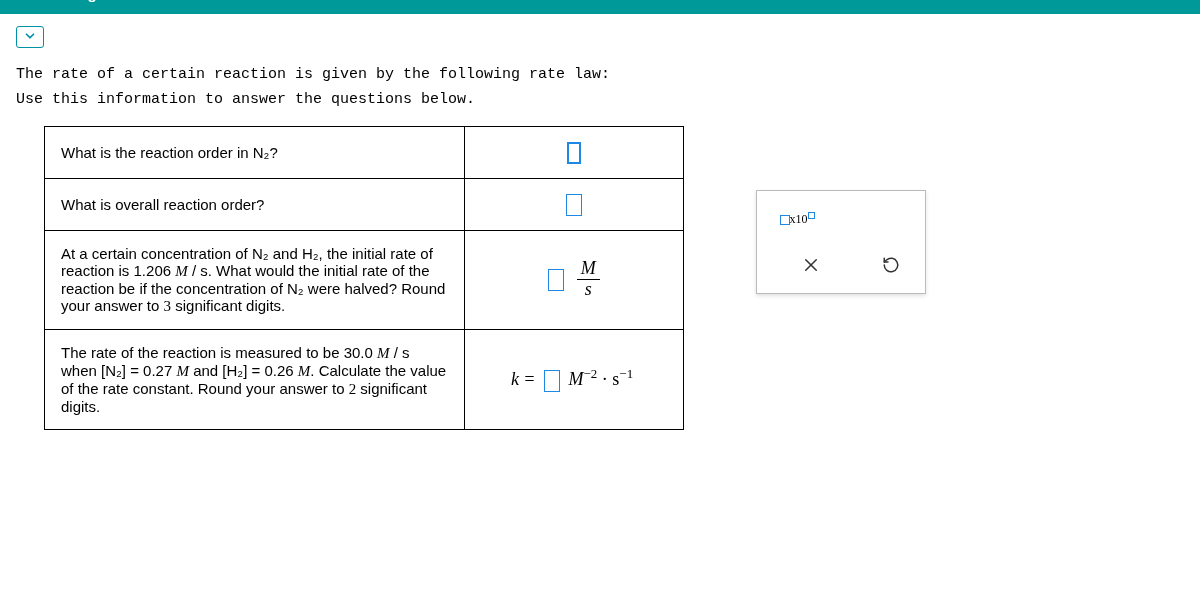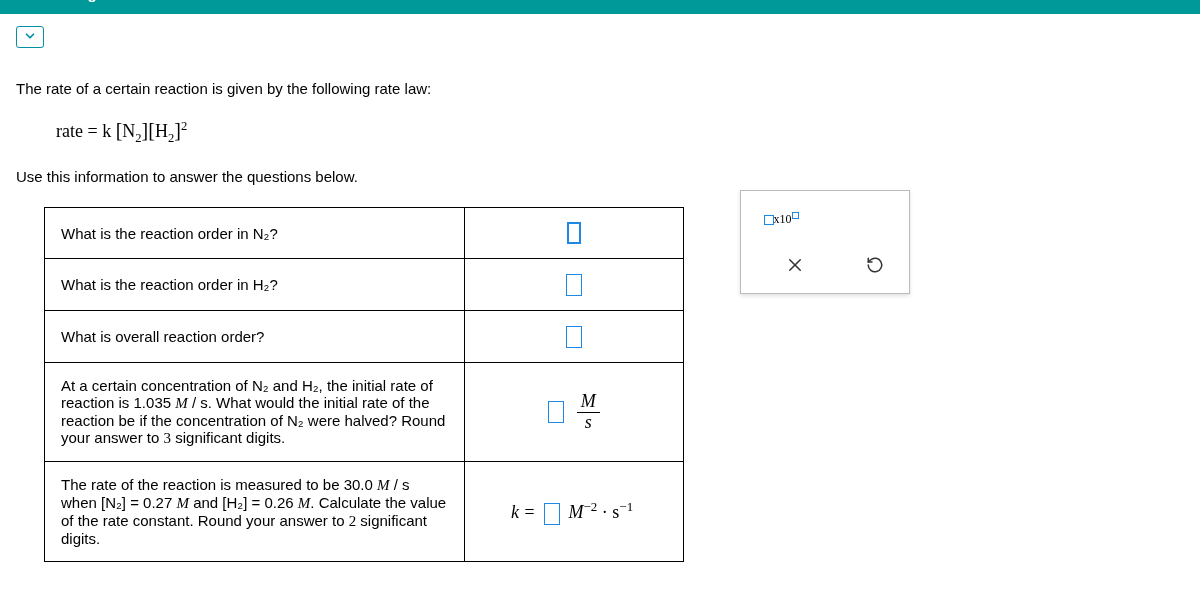--- a/index.html
+++ b/index.html
@@ -28,21 +28,21 @@
     border: 1px solid #0091a8;
     border-radius: 3px;
     margin-left: 16px;
     margin-top: 12px;
     display:flex; align-items:center; justify-content:center;
   }
   .chev-down svg { width:14px; height:14px; }
   .content {
     padding: 10px 16px 0 16px;
   }
-  .prompt { margin: 22px 0; }
+  .prompt { margin: 8px 0; font-family: Liberation Mono, monospace; }
   .formula {
     font-family: "Times New Roman", serif;
     font-size: 18px;
     margin: 10px 0 14px 40px;
   }
   .formula sub, .formula sup { font-size: 0.7em; }
   .qtable {
     border-collapse: collapse;
     margin: 18px 8px 0 28px;
     width: 640px;
@@ -57,21 +57,21 @@
   .input-box {
     display:inline-block;
     width:16px; height:22px;
     border:1px solid #1e88e5;
     vertical-align:middle;
     background:#fff;
   }
   .input-box.selected { border-color:#1e88e5; box-shadow:0 0 0 1px #1e88e5 inset; width:14px; }
   .side-panel {
     position:absolute;
-    left:740px; top:190px;
+    left:756px; top:190px;
     width:170px;
     border:1px solid #bbb;
     background:#fff;
     box-shadow:0 2px 4px rgba(0,0,0,0.12);
     padding:12px 8px;
   }
   .sp-row1 { display:flex; gap:18px; justify-content:flex-start; padding-left:12px; margin-bottom:18px;}
   .sp-row2 { display:flex; gap:40px; justify-content:center; padding-left:20px;}
   .sp-btn { width:40px; height:30px; display:flex; align-items:center; justify-content:center; cursor:pointer; }
   .x10 { font-family:"Times New Roman", serif; font-size:12px; }
@@ -95,52 +95,40 @@
   <span class="chev-down">
     <svg viewBox="0 0 24 24" fill="none" stroke="#0091a8" stroke-width="3" stroke-linecap="round" stroke-linejoin="round">
         <polyline points="6 9 12 15 18 9"></polyline>
       </svg>
   </span>
 </div>
 
 <div class="content">
   <p class="prompt">The rate of a certain reaction is given by the following rate law:</p>
 
-  <div class="formula serif">
-    <span>rate</span>
-    <span>=</span>
-    <span>k</span>
-    <span class="big">[</span><span>N</span><sub>2</sub><span class="big">]</span><span class="big">[</span><span>H</span><sub>2</sub><span class="big">]</span><sup>2</sup>
-  </div>
 
   <p class="prompt">Use this information to answer the questions below.</p>
 
   <table class="qtable">
     <tbody>
         <tr>
       <td class="qtext">What is the reaction order in N₂?</td>
       <td class="ans">
         <span class="input-box selected"></span>
       </td>
     </tr>
     <tr>
-      <td class="qtext">What is the reaction order in H₂?</td>
-      <td class="ans">
-        <span class="input-box"></span>
-      </td>
-    </tr>
-    <tr>
       <td class="qtext">What is overall reaction order?</td>
       <td class="ans">
         <span class="input-box"></span>
       </td>
     </tr>
     <tr>
       <td class="qtext">
-        <span>At a certain concentration of N₂ and H₂, the initial rate of reaction is 1.035 </span><i class="serif">M</i><span> / s. What would the initial rate of the reaction be if the concentration of N₂ were halved? Round your answer to </span><span class="serif">3</span><span> significant digits.</span>
+        <span>At a certain concentration of N₂ and H₂, the initial rate of reaction is 1.206 </span><i class="serif">M</i><span> / s. What would the initial rate of the reaction be if the concentration of N₂ were halved? Round your answer to </span><span class="serif">3</span><span> significant digits.</span>
       </td>
       <td class="ans">
         <span class="input-box" style="margin-right:8px;"></span>
         <span class="frac">
           <span class="n"><i>M</i></span>
           <span class="bar"></span>
           <span class="d">s</span>
         </span>
       </td>
     </tr>

